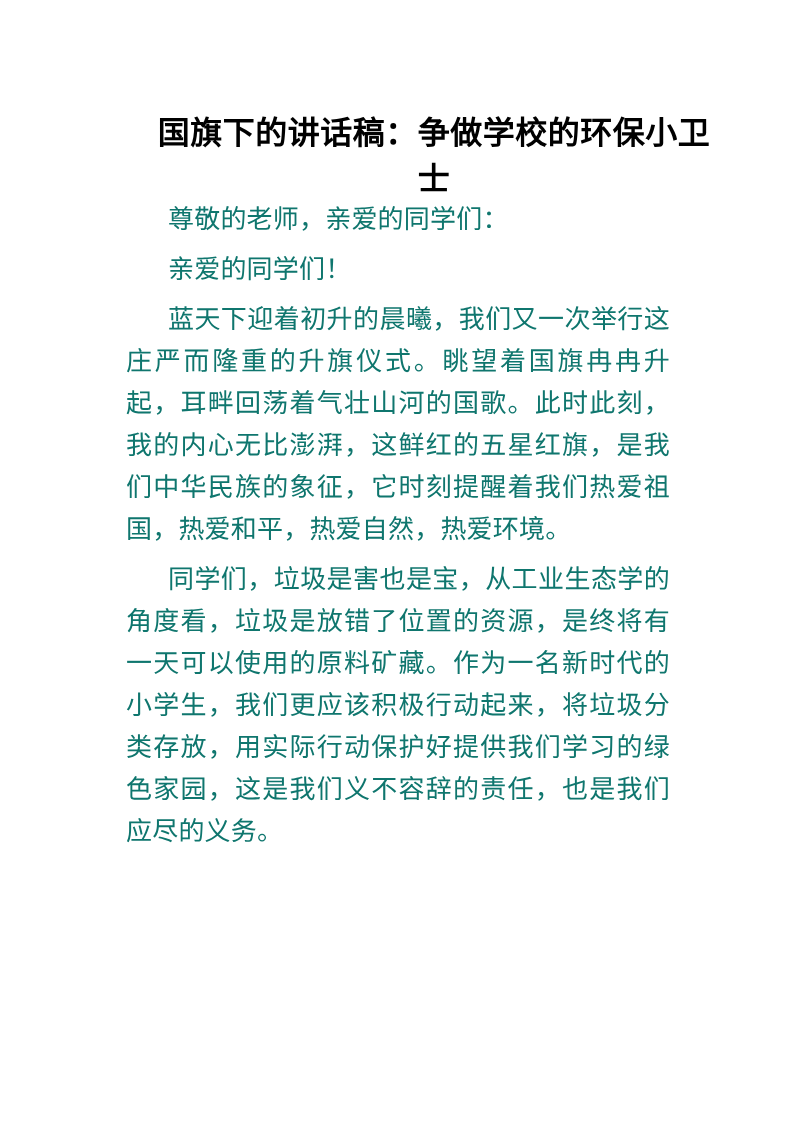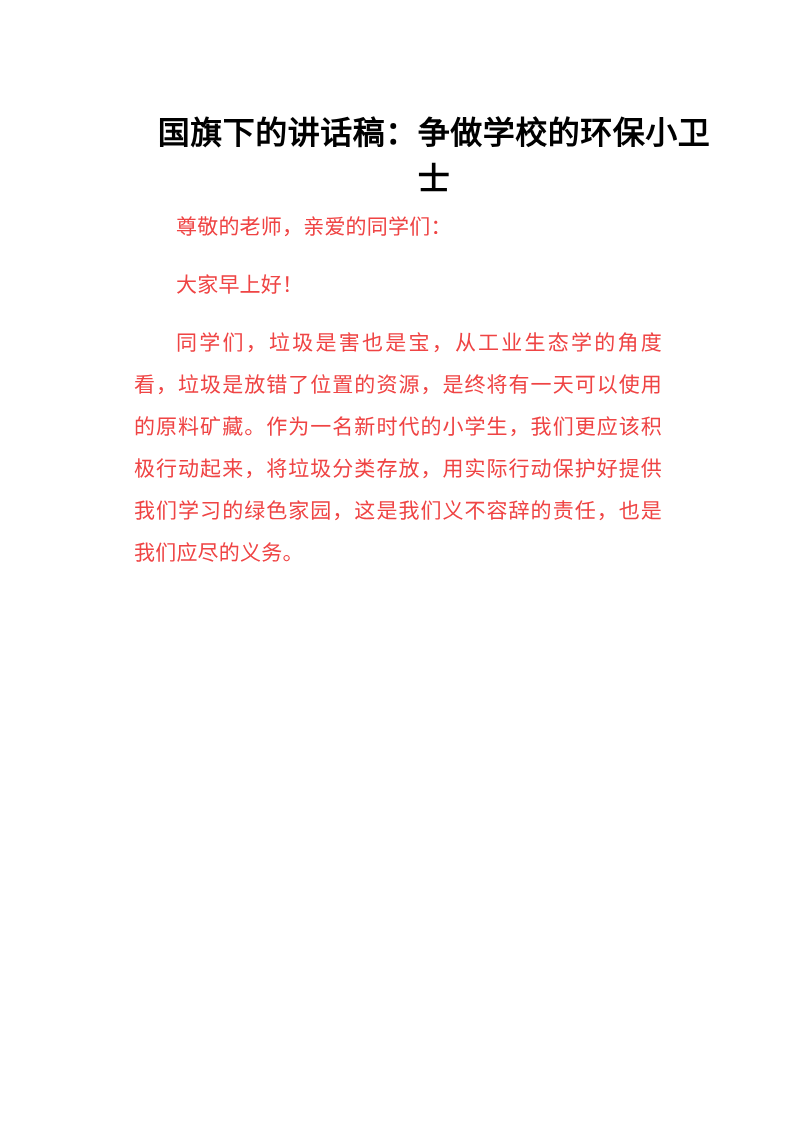--- a/index.html
+++ b/index.html
@@ -46,45 +46,46 @@
 
   
   .doc-body {
     position: absolute;
     left: 118px;
     top: 190px;
     width: 560px;
   }
 
   .para {
-    margin: 16px;
+    margin: 8px;
     padding: 0;
     font-family: "DejaVu Serif", "Liberation Serif", serif;
-    font-size: 21px;
+    font-size: 26px;
     line-height: 42px;
-    color: #ef4444;
+    color: #0f766e;
     text-align: justify;
     text-justify: inter-character;
     text-indent: 42px;
     word-break: break-all;
     letter-spacing: 0.2px;
   }
 </style>
 </head>
 <body>
 
 <div class="page">
 
   <h1 class="doc-title">国旗下的讲话稿：争做学校的环保小卫士</h1>
 
   <div class="doc-body">
 
     <p class="para">尊敬的老师，亲爱的同学们：</p>
 
-    <p class="para">大家早上好！</p>
+    <p class="para">亲爱的同学们！</p>
 
 
+    <p class="para">蓝天下迎着初升的晨曦，我们又一次举行这庄严而隆重的升旗仪式。眺望着国旗冉冉升起，耳畔回荡着气壮山河的国歌。此时此刻，我的内心无比澎湃，这鲜红的五星红旗，是我们中华民族的象征，它时刻提醒着我们热爱祖国，热爱和平，热爱自然，热爱环境。</p>
 
 
     <p class="para">同学们，垃圾是害也是宝，从工业生态学的角度看，垃圾是放错了位置的资源，是终将有一天可以使用的原料矿藏。作为一名新时代的小学生，我们更应该积极行动起来，将垃圾分类存放，用实际行动保护好提供我们学习的绿色家园，这是我们义不容辞的责任，也是我们应尽的义务。</p>
 
   </div>
 </div>
 
 </body></html>

